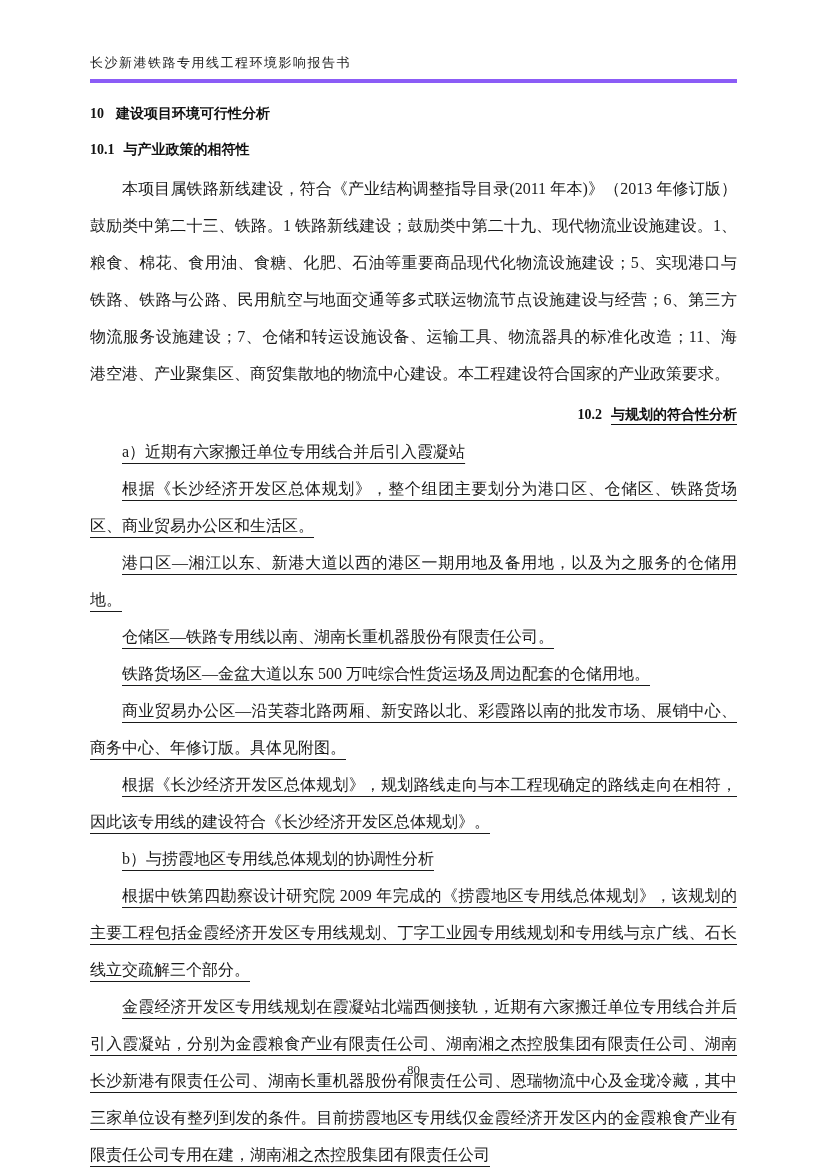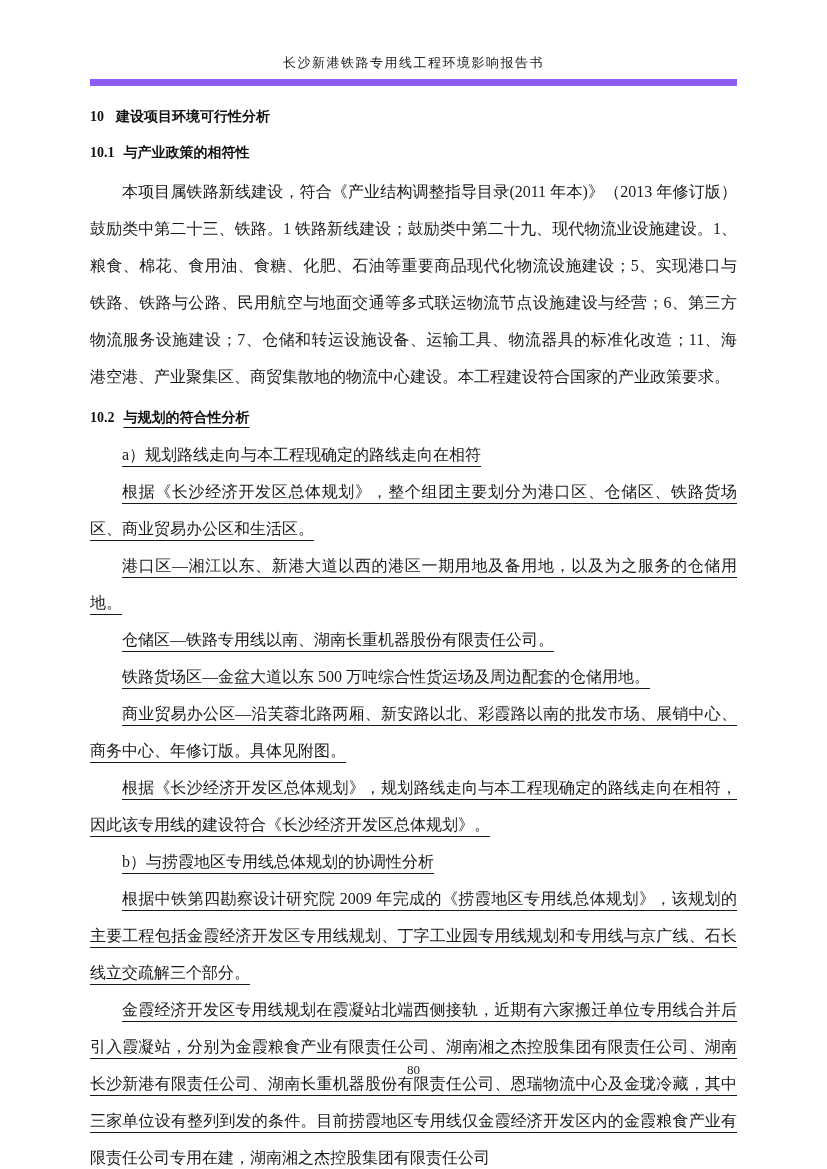--- a/index.html
+++ b/index.html
@@ -14,26 +14,26 @@
     overflow: hidden;
   }
   .content {
     position: absolute;
     left: 90px;
     right: 90px;
     top: 0;
   }
   .doc-header {
     margin-top: 54px;
-    text-align: center;
+    text-align: left;
     font-size: 13px;
     letter-spacing: 1.5px;
     color: #222;
     padding-bottom: 7px;
-    border-bottom: 7px solid #8b5cf6;
+    border-bottom: 4px solid #8b5cf6;
   }
   h1.chapter {
     margin: 22px 0 0 0;
     font-family: "Liberation Sans", "DejaVu Sans", sans-serif;
     font-size: 14px;
     font-weight: bold;
     color: #111;
   }
   h2.section {
     margin: 18px 0 0 0;
@@ -59,21 +59,21 @@
     text-align: justify;
     text-indent: 2em;
     color: #1a1a1a;
   }
   p.first-after-heading { margin-top: 11px; }
   p.u {
     text-decoration: underline;
     text-decoration-thickness: 1px;
     text-underline-offset: 6px;
   }
-  h2.sec102 { margin-top: 14px; margin-bottom: 9px; }
+  h2.sec102 { margin-top: 14px; margin-bottom: 9px; text-align: right; }
   .page-footer {
     position: absolute;
     left: 0;
     right: 0;
     top: 1062px;
     text-align: center;
     font-size: 13px;
     color: #222;
   }
 </style>
@@ -92,21 +92,21 @@
     <h2 class="section">
       <span class="h-num">10.1</span><span>与产业政策的相符性</span>
     </h2>
 
     <p class="para first-after-heading">本项目属铁路新线建设，符合《产业结构调整指导目录(2011 年本)》（2013 年修订版）鼓励类中第二十三、铁路。1 铁路新线建设；鼓励类中第二十九、现代物流业设施建设。1、粮食、棉花、食用油、食糖、化肥、石油等重要商品现代化物流设施建设；5、实现港口与铁路、铁路与公路、民用航空与地面交通等多式联运物流节点设施建设与经营；6、第三方物流服务设施建设；7、仓储和转运设施设备、运输工具、物流器具的标准化改造；11、海港空港、产业聚集区、商贸集散地的物流中心建设。本工程建设符合国家的产业政策要求。</p>
 
     <h2 class="section sec102">
       <span class="h-num">10.2</span><span class="u-title">与规划的符合性分析</span>
     </h2>
 
-    <p class="para u">a）规划路线走向与本工程现确定的路线走向在相符</p>
+    <p class="para u">a）近期有六家搬迁单位专用线合并后引入霞凝站</p>
     <p class="para u">根据《长沙经济开发区总体规划》，整个组团主要划分为港口区、仓储区、铁路货场区、商业贸易办公区和生活区。</p>
     <p class="para u">港口区—湘江以东、新港大道以西的港区一期用地及备用地，以及为之服务的仓储用地。</p>
     <p class="para u">仓储区—铁路专用线以南、湖南长重机器股份有限责任公司。</p>
     <p class="para u">铁路货场区—金盆大道以东 500 万吨综合性货运场及周边配套的仓储用地。</p>
     <p class="para u">商业贸易办公区—沿芙蓉北路两厢、新安路以北、彩霞路以南的批发市场、展销中心、商务中心、年修订版。具体见附图。</p>
     <p class="para u">根据《长沙经济开发区总体规划》，规划路线走向与本工程现确定的路线走向在相符，因此该专用线的建设符合《长沙经济开发区总体规划》。</p>
     <p class="para u">b）与捞霞地区专用线总体规划的协调性分析</p>
     <p class="para u">根据中铁第四勘察设计研究院 2009 年完成的《捞霞地区专用线总体规划》，该规划的主要工程包括金霞经济开发区专用线规划、丁字工业园专用线规划和专用线与京广线、石长线立交疏解三个部分。</p>
     <p class="para u">金霞经济开发区专用线规划在霞凝站北端西侧接轨，近期有六家搬迁单位专用线合并后引入霞凝站，分别为金霞粮食产业有限责任公司、湖南湘之杰控股集团有限责任公司、湖南长沙新港有限责任公司、湖南长重机器股份有限责任公司、恩瑞物流中心及金珑冷藏，其中三家单位设有整列到发的条件。目前捞霞地区专用线仅金霞经济开发区内的金霞粮食产业有限责任公司专用在建，湖南湘之杰控股集团有限责任公司</p>
 

